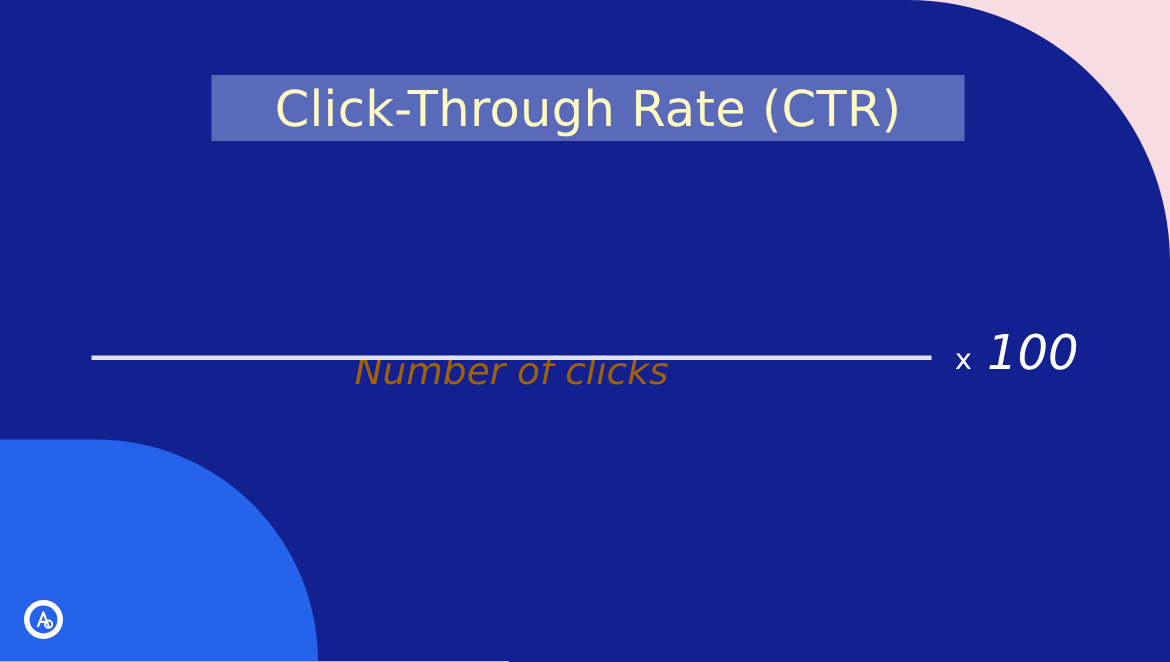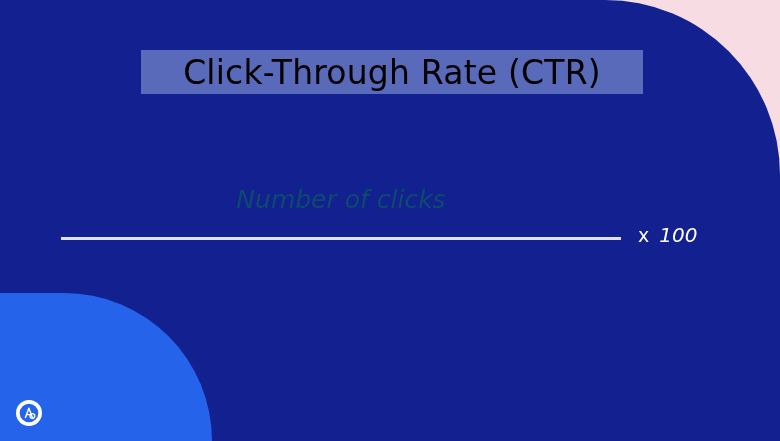--- a/index.html
+++ b/index.html
@@ -62,21 +62,21 @@
     left: 141px;
     top: 50px;
     width: 502px;
     height: 44px;
     background: #5a6aba;
     display: flex;
     align-items: center;
     justify-content: center;
   }
   .title-text {
-    color: #000000;
+    color: #fef9c3;
     font-size: 33px;
     font-weight: 400;
     letter-spacing: 0.2px;
     line-height: 1;
     white-space: nowrap;
     font-family: "DejaVu Sans", sans-serif;
   }
 
   
   .formula {
@@ -92,27 +92,28 @@
     position: relative;
     width: 560px;
     height: 130px;
   }
   .numerator,
   .denominator {
     position: absolute;
     left: 0;
     width: 560px;
     text-align: center;
-    color: #0c4a6e;
+    color: #a16207;
     font-style: italic;
     font-size: 25px;
     font-weight: 400;
     line-height: 1;
     white-space: nowrap;
     font-family: "DejaVu Sans", sans-serif;
+    margin-top: 48px;
   }
   .numerator { top: 17px; }
   .denominator { top: 93px; }
   .fraction-bar {
     position: absolute;
     left: 0;
     top: 67px;
     width: 560px;
     height: 3px;
     background: #dfe3f5;
@@ -123,21 +124,21 @@
     margin-left: 17px;
     color: #ffffff;
     white-space: nowrap;
   }
   .mult-sign {
     font-size: 19px;
     font-weight: 400;
     font-family: "DejaVu Sans", sans-serif;
   }
   .mult-value {
-    font-size: 20px;
+    font-size: 32px;
     font-style: italic;
     font-weight: 400;
     margin-left: 10px;
     font-family: "DejaVu Sans", sans-serif;
   }
 </style>
 </head>
 <body>
 
 <div id="slide">

